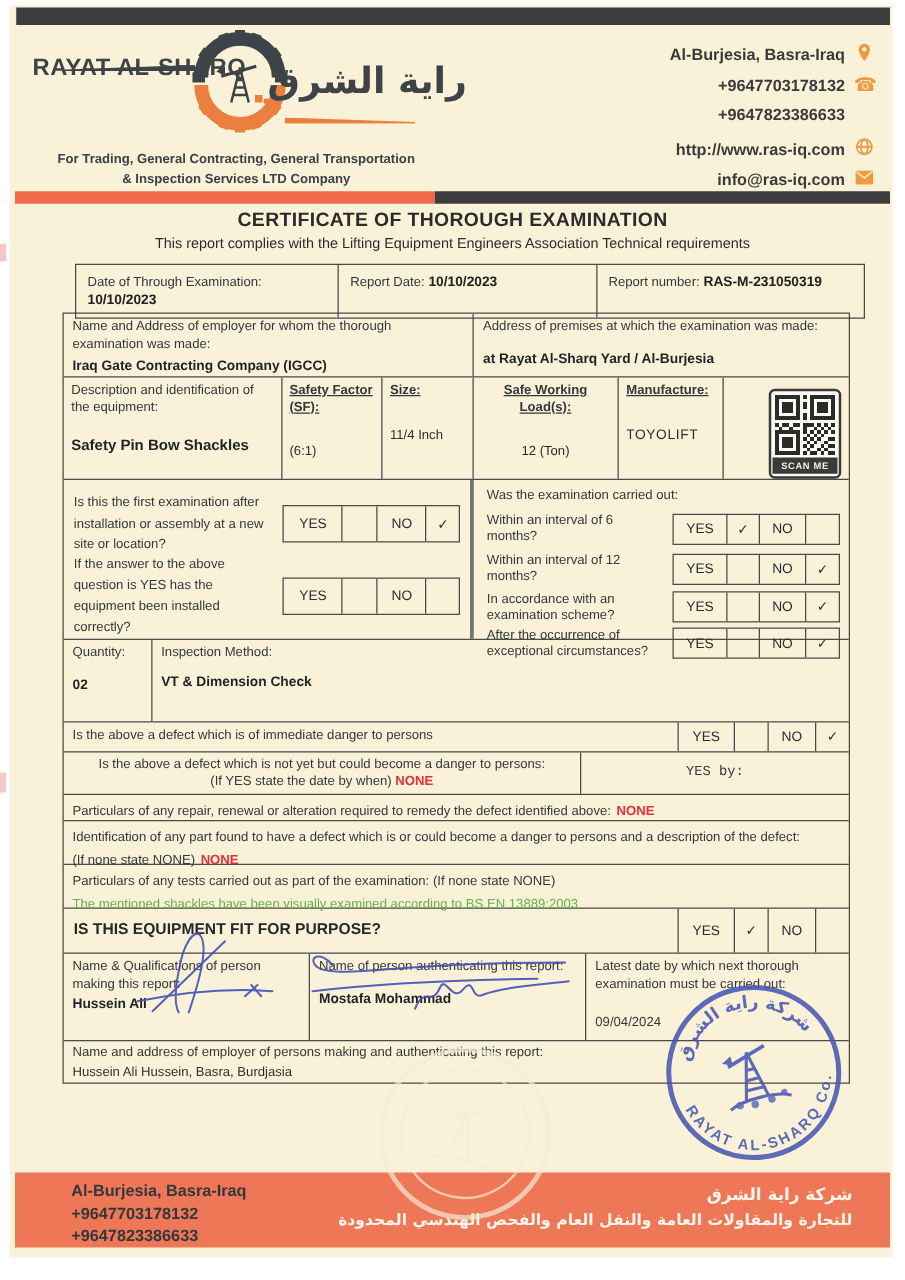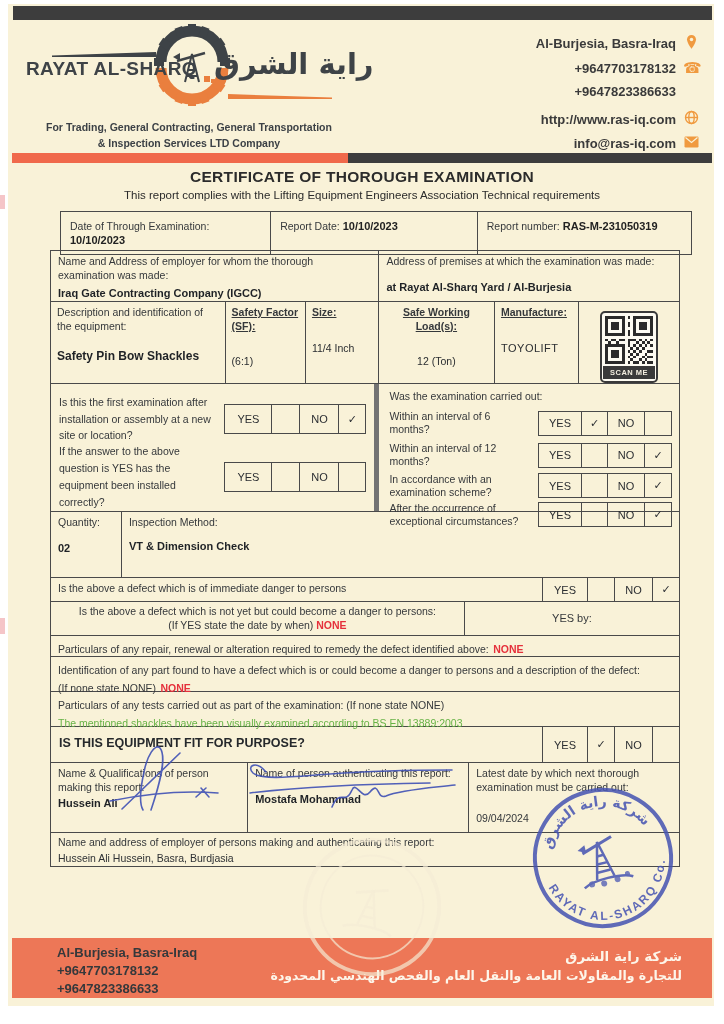--- a/index.html
+++ b/index.html
@@ -4,21 +4,21 @@
 <style>
   * { box-sizing: border-box; margin: 0; padding: 0; }
   html,body { width:724px; height:1024px; background:#ffffff; font-family:"Liberation Sans",sans-serif; }
   .page { position:absolute; left:0; top:0; width:724px; height:1024px; overflow:hidden; }
 
   .paper { position:absolute; left:8px; top:4px; width:706px; height:1002px; background:#F9F2D8; }
   .topbar { position:absolute; left:13px; top:6px; width:699px; height:14px; background:#3D3D3D; }
   .smudge { position:absolute; left:0; width:5px; background:rgba(226,90,96,.35); }
 
   
-  .logo-en { position:absolute; left:26px; top:58px; font-size:19px; font-weight:bold; color:#3E4347; letter-spacing:.4px; }
+  .logo-en { position:absolute; left:26px; top:44px; font-size:19px; font-weight:bold; color:#3E4347; letter-spacing:.4px; }
   .logo-ar { position:absolute; left:214px; top:47px; font-size:29px; font-weight:bold; color:#3E4347; font-family:"DejaVu Sans",sans-serif; }
   .tagline { position:absolute; left:14px; top:120px; width:350px; text-align:center; font-size:10.5px; font-weight:bold; color:#3C4146; line-height:1.5; }
   .logo-icon { position:absolute; left:147px; top:20px; }
   .swoosh { position:absolute; height:5px; }
   .swoosh.dark { left:52px; top:52px; width:104px; background:#3E4347; clip-path:polygon(0 70%,100% 0,100% 100%,0 100%); }
   .swoosh.orange { left:228px; top:94px; width:104px; background:#EA7F3E; clip-path:polygon(0 0,100% 70%,100% 100%,0 100%); }
 
   .contacts { position:absolute; right:24px; top:34px; }
   .c-line { display:flex; justify-content:flex-end; align-items:center; gap:7px; font-size:13px; font-weight:bold; color:#3A3A3A; }
   .c-line { margin-bottom:8px; }
@@ -51,33 +51,33 @@
   .green { color:#67B346; }
 
   .rowA { height:50px; }
   .cA1 { width:52.3%; border-right:1px solid #4A4A4A; padding:4px 7px; }
   .cA2 { flex:1; padding:4px 7px; }
   .cA1 .val, .cA2 .val { margin-top:5px; }
   .cA2 .val { margin-top:12px; }
 
   .rowB { height:82px; }
   .rowB > div { padding:4px 6px; border-right:1px solid #4A4A4A; }
-  .rowB > div:last-child { border-right:none; }
+  .rowB > div:last-child { border-right:none;justify-content:flex-end; }
   .cB1 { width:27.8%; } .cB2 { width:12.8%; } .cB3 { width:11.6%; }
   .cB4 { width:18.5%; text-align:center; } .cB5 { width:13.4%; } .cB6 { flex:1; display:flex; justify-content:center; }
   .cB1 .val { margin-top:16px; font-size:12px; }
   .cB2 .val, .cB3 .val, .cB5 .val { margin-top:22px; font-weight:normal; font-size:10.5px; color:#2A2D30; }
   .cB4 .val { margin-top:22px; font-weight:normal; font-size:10.5px; color:#2A2D30; }
   .cB5 .val { font-size:11px; letter-spacing:.5px; }
   .qrbox { margin-top:5px; width:58px; height:72px; border:2px solid #3A3A3A; border-radius:5px; background:#FDFBF2; overflow:hidden; display:flex; flex-direction:column; align-items:center; }
   .qrbox svg { margin-top:3px; }
   .qr-caption { margin-top:2px; width:52px; text-align:center; background:#3A3A3A; color:#F3EEE0; font-size:7.5px; font-weight:bold; letter-spacing:.5px; padding:2px 0; }
 
   .rowC { height:128px; }
-  .cC-left { width:52.3%; border-right:5px solid #737373; padding:6px 8px 2px 8px; }
+  .cC-left { width:52.3%; border-right:3px solid #737373; padding:6px 8px 2px 8px; }
   .qrow { display:flex; align-items:center; height:58px; }
   .qrow .lbl { flex:1; padding-right:6px; line-height:1.6; }
   .yn-grid { display:flex; flex:none; width:142px; height:30px; border:1px solid #4A4A4A; }
   .yn-grid > span { display:flex; align-items:center; justify-content:center; font-size:11px; color:#2B2E32; }
   .yn-grid > span + span { border-left:1px solid #4A4A4A; }
   .yg-yes { width:46px; } .yg-c1 { width:28px; } .yg-no { width:39px; } .yg-c2 { flex:1; }
   .chk { font-size:13px; font-weight:600; color:#2B2B2B; font-family:"DejaVu Sans",sans-serif; }
 
   .cC-right { flex:1; padding:5px 7px 2px 10px; }
   .co-head { font-size:10.5px; color:#35383B; margin:1px 0 8px; }
@@ -95,21 +95,21 @@
 
   .rowE { height:24px; }
   .cE1 { flex:1; padding:4px 7px; }
   .row-grid { display:flex; flex:none; width:137px; border-left:1px solid #4A4A4A; }
   .row-grid > span { display:flex; align-items:center; justify-content:center; font-size:11px; color:#2B2E32; }
   .row-grid > span + span { border-left:1px solid #4A4A4A; }
   .rg-yes { width:44px; } .rg-c1 { width:27px; } .rg-no { width:38px; } .rg-c2 { flex:1; }
 
   .rowF { height:34px;text-align:center; }
   .cF1 { width:65.9%; border-right:1px solid #4A4A4A; padding:3px 7px; }
-  .cF2 { flex:1; padding:3px 9px; font-size:11px; color:#2B2E32; }
+  .cF2 { flex:1; padding:3px 9px; font-size:11px; color:#2B2E32;font-family:Liberation Mono, monospace; }
   .cF2 .lbl { margin-top:6px; font-size:11px; }
 
   .rowG { height:21px; } .rowG > div { padding:3px 7px; }
   .rowH { height:35px; } .rowH > div { padding:3px 7px; }
   .rowI { height:35px; } .rowI > div { padding:3px 7px; }
 
   .rowJ { height:36px; }
   .cJ1 { flex:1; padding:9px 8px; font-size:12.5px; font-weight:bold; color:#26292C; }
 
   .rowK { height:70px; }

